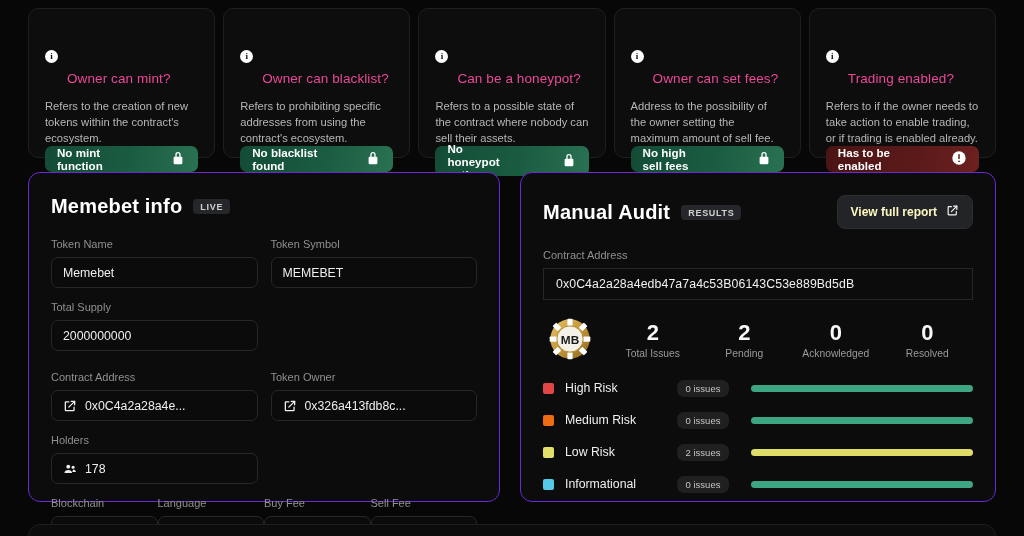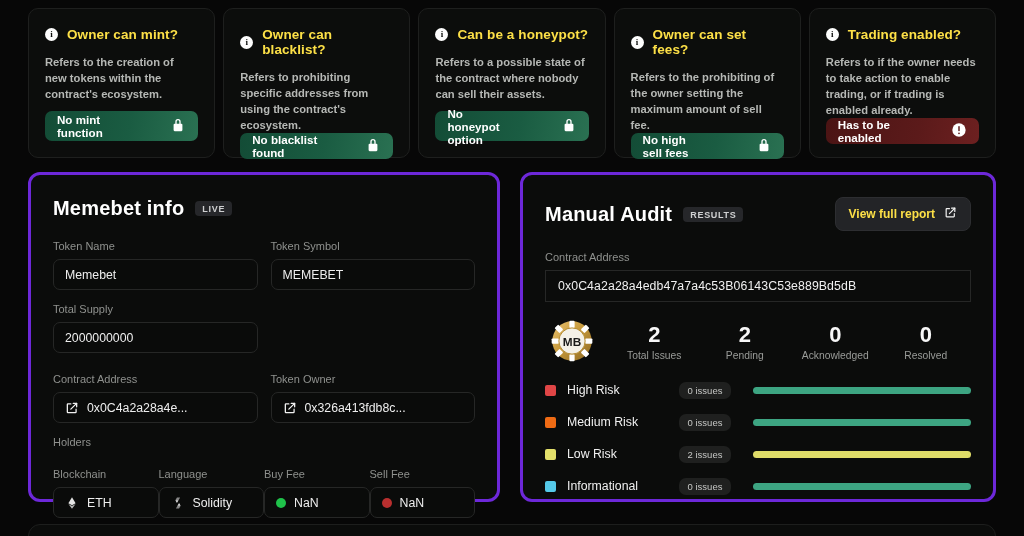--- a/index.html
+++ b/index.html
@@ -24,59 +24,58 @@
     display: flex; flex-direction: column;
   }
   .scard-head { display: flex; align-items: center; gap: 9px; margin-bottom: 12px; }
   .info-ico {
     width: 13px; height: 13px; border-radius: 50%;
     background: #fdfdfd; color: #0c0d0c;
     font-size: 9px; font-weight: bold; line-height: 13px;
     text-align: center; flex: none;
     font-family: "Liberation Serif", serif;
   }
-  .scard-title { font-size: 13.5px; font-weight: 700; color: #fde047; letter-spacing: .1px; }
+  .scard-title { font-size: 13.5px; font-weight: 400; color: #ec4899; letter-spacing: .1px; margin-top: 44px; }
   .scard-desc {
     font-size: 11.2px; line-height: 16px; color: #b6b8b5;
     flex: 1 1 auto;
-    font-weight: bold;
   }
   .pill {
     display: flex; align-items: center; justify-content: space-between;
     height: 30px; border-radius: 7px;
     padding: 0 12px; font-size: 11.6px; font-weight: 700; color: #fff; gap: 48px;
   }
   .pill.ok { background: linear-gradient(100deg, #134c36 0%, #1a5c42 55%, #2a7152 100%); }
   .pill.bad { background: linear-gradient(100deg, #4b1414 0%, #5b1a1a 60%, #6d2020 100%); justify-content: center; }
   .pill-ico { width: 16px; height: 16px; flex: none; }
 
   
   .panels { display: flex; gap: 20px; margin-top: 14px; }
   .panel {
     background: #0b0c0b;
-    border: 3px solid #6d28d9;
+    border: 1px solid #6d28d9;
     border-radius: 12px;
     padding: 22px 22px 20px 22px;
   }
   .panel.left  { width: 476px; height: 330px; }
   .panel.right { width: 480px; height: 330px; }
 
   .panel-head { display: flex; align-items: center; gap: 11px; margin-bottom: 20px; }
   .panel-title { font-size: 20px; font-weight: 700; color: #ffffff; letter-spacing: .2px; }
   .tag {
     background: #26272a; color: #cfd0d1;
     font-size: 9px; font-weight: 700; letter-spacing: .7px;
     padding: 3px 7px 2px 7px; border-radius: 4px;
   }
   .spacer { flex: 1 1 auto; }
   .btn-report {
     display: flex; align-items: center; gap: 9px;
     background: #232427; border: 1px solid #2d2e31;
     border-radius: 8px; padding: 8px 13px;
-    font-size: 12px; font-weight: 700; color: #fde047;
+    font-size: 12px; font-weight: 700; color: #fef9c3;
     cursor: pointer;
   }
 
   .field-label { font-size: 11px; color: #8f918e; margin-bottom: 7px; }
   .field-box {
     height: 31px; border: 1px solid #262726; border-radius: 7px;
     background: #0a0b0a; display: flex; align-items: center; gap: 8px;
     padding: 12px 11px; font-size: 12.3px; color: #eeeeee; overflow: hidden;
     white-space: nowrap;
   }
@@ -163,21 +162,21 @@
           <span><svg class="pill-ico" width="15" height="15" viewBox="0 0 24 24" fill="#ffffff">
               <path d="M17 10h-1V7a4 4 0 0 0-8 0v3H7a1.6 1.6 0 0 0-1.6 1.6v8A1.6 1.6 0 0 0 7 21.2h10a1.6 1.6 0 0 0 1.6-1.6v-8A1.6 1.6 0 0 0 17 10zm-7-3a2 2 0 0 1 4 0v3h-4z"></path>
             </svg></span>
         </div>
       </div>
       <div class="scard">
         <div class="scard-head">
           <span class="info-ico">i</span>
           <span class="scard-title">Owner can set fees?</span>
         </div>
-        <div class="scard-desc">Refers to the prohibiting of the owner setting the maximum amount of sell fee.</div>
+        <div class="scard-desc">Address to the possibility of the owner setting the maximum amount of sell fee.</div>
         <div class="pill ok">
           <span>No high sell fees</span>
           <span><svg class="pill-ico" width="15" height="15" viewBox="0 0 24 24" fill="#ffffff">
               <path d="M17 10h-1V7a4 4 0 0 0-8 0v3H7a1.6 1.6 0 0 0-1.6 1.6v8A1.6 1.6 0 0 0 7 21.2h10a1.6 1.6 0 0 0 1.6-1.6v-8A1.6 1.6 0 0 0 17 10zm-7-3a2 2 0 0 1 4 0v3h-4z"></path>
             </svg></span>
         </div>
       </div>
       <div class="scard">
         <div class="scard-head">
           <span class="info-ico">i</span>
@@ -244,20 +243,31 @@
                   <path d="M14 4h6v6"></path>
                   <path d="M20 4L10 14"></path>
                   <path d="M19 14v5a1 1 0 0 1-1 1H5a1 1 0 0 1-1-1V6a1 1 0 0 1 1-1h5"></path>
                 </svg>
               </span>
               <span>0x326a413fdb8c...</span>
             </div>
           </div>
           <div>
             <div class="field-label">Holders</div>
+            <div class="field-box">
+              <span>
+                <svg class="mini-ico" width="13" height="13" viewBox="0 0 24 24" fill="#f0f0f0">
+                  <circle cx="9" cy="8" r="3.3"></circle>
+                  <path d="M2.5 19c0-3.4 2.9-5.4 6.5-5.4s6.5 2 6.5 5.4z"></path>
+                  <circle cx="17.3" cy="9" r="2.6"></circle>
+                  <path d="M17.3 13c2.8 0 4.7 1.6 4.7 4.2h-6z"></path>
+                </svg>
+              </span>
+              <span>178</span>
+            </div>
           </div>
         </div>
       <div class="grid4" id="tf-row3">
           <div>
             <div class="field-label">Blockchain</div>
             <div class="field-box">
               <span>
                 <svg class="mini-ico" width="13" height="13" viewBox="0 0 24 24" fill="#f0f0f0">
                   <path d="M12 2 5.8 12.3 12 16l6.2-3.7z" opacity=".95"></path>
                   <path d="M12 17.2 5.8 13.5 12 22l6.2-8.5z" opacity=".75"></path>

